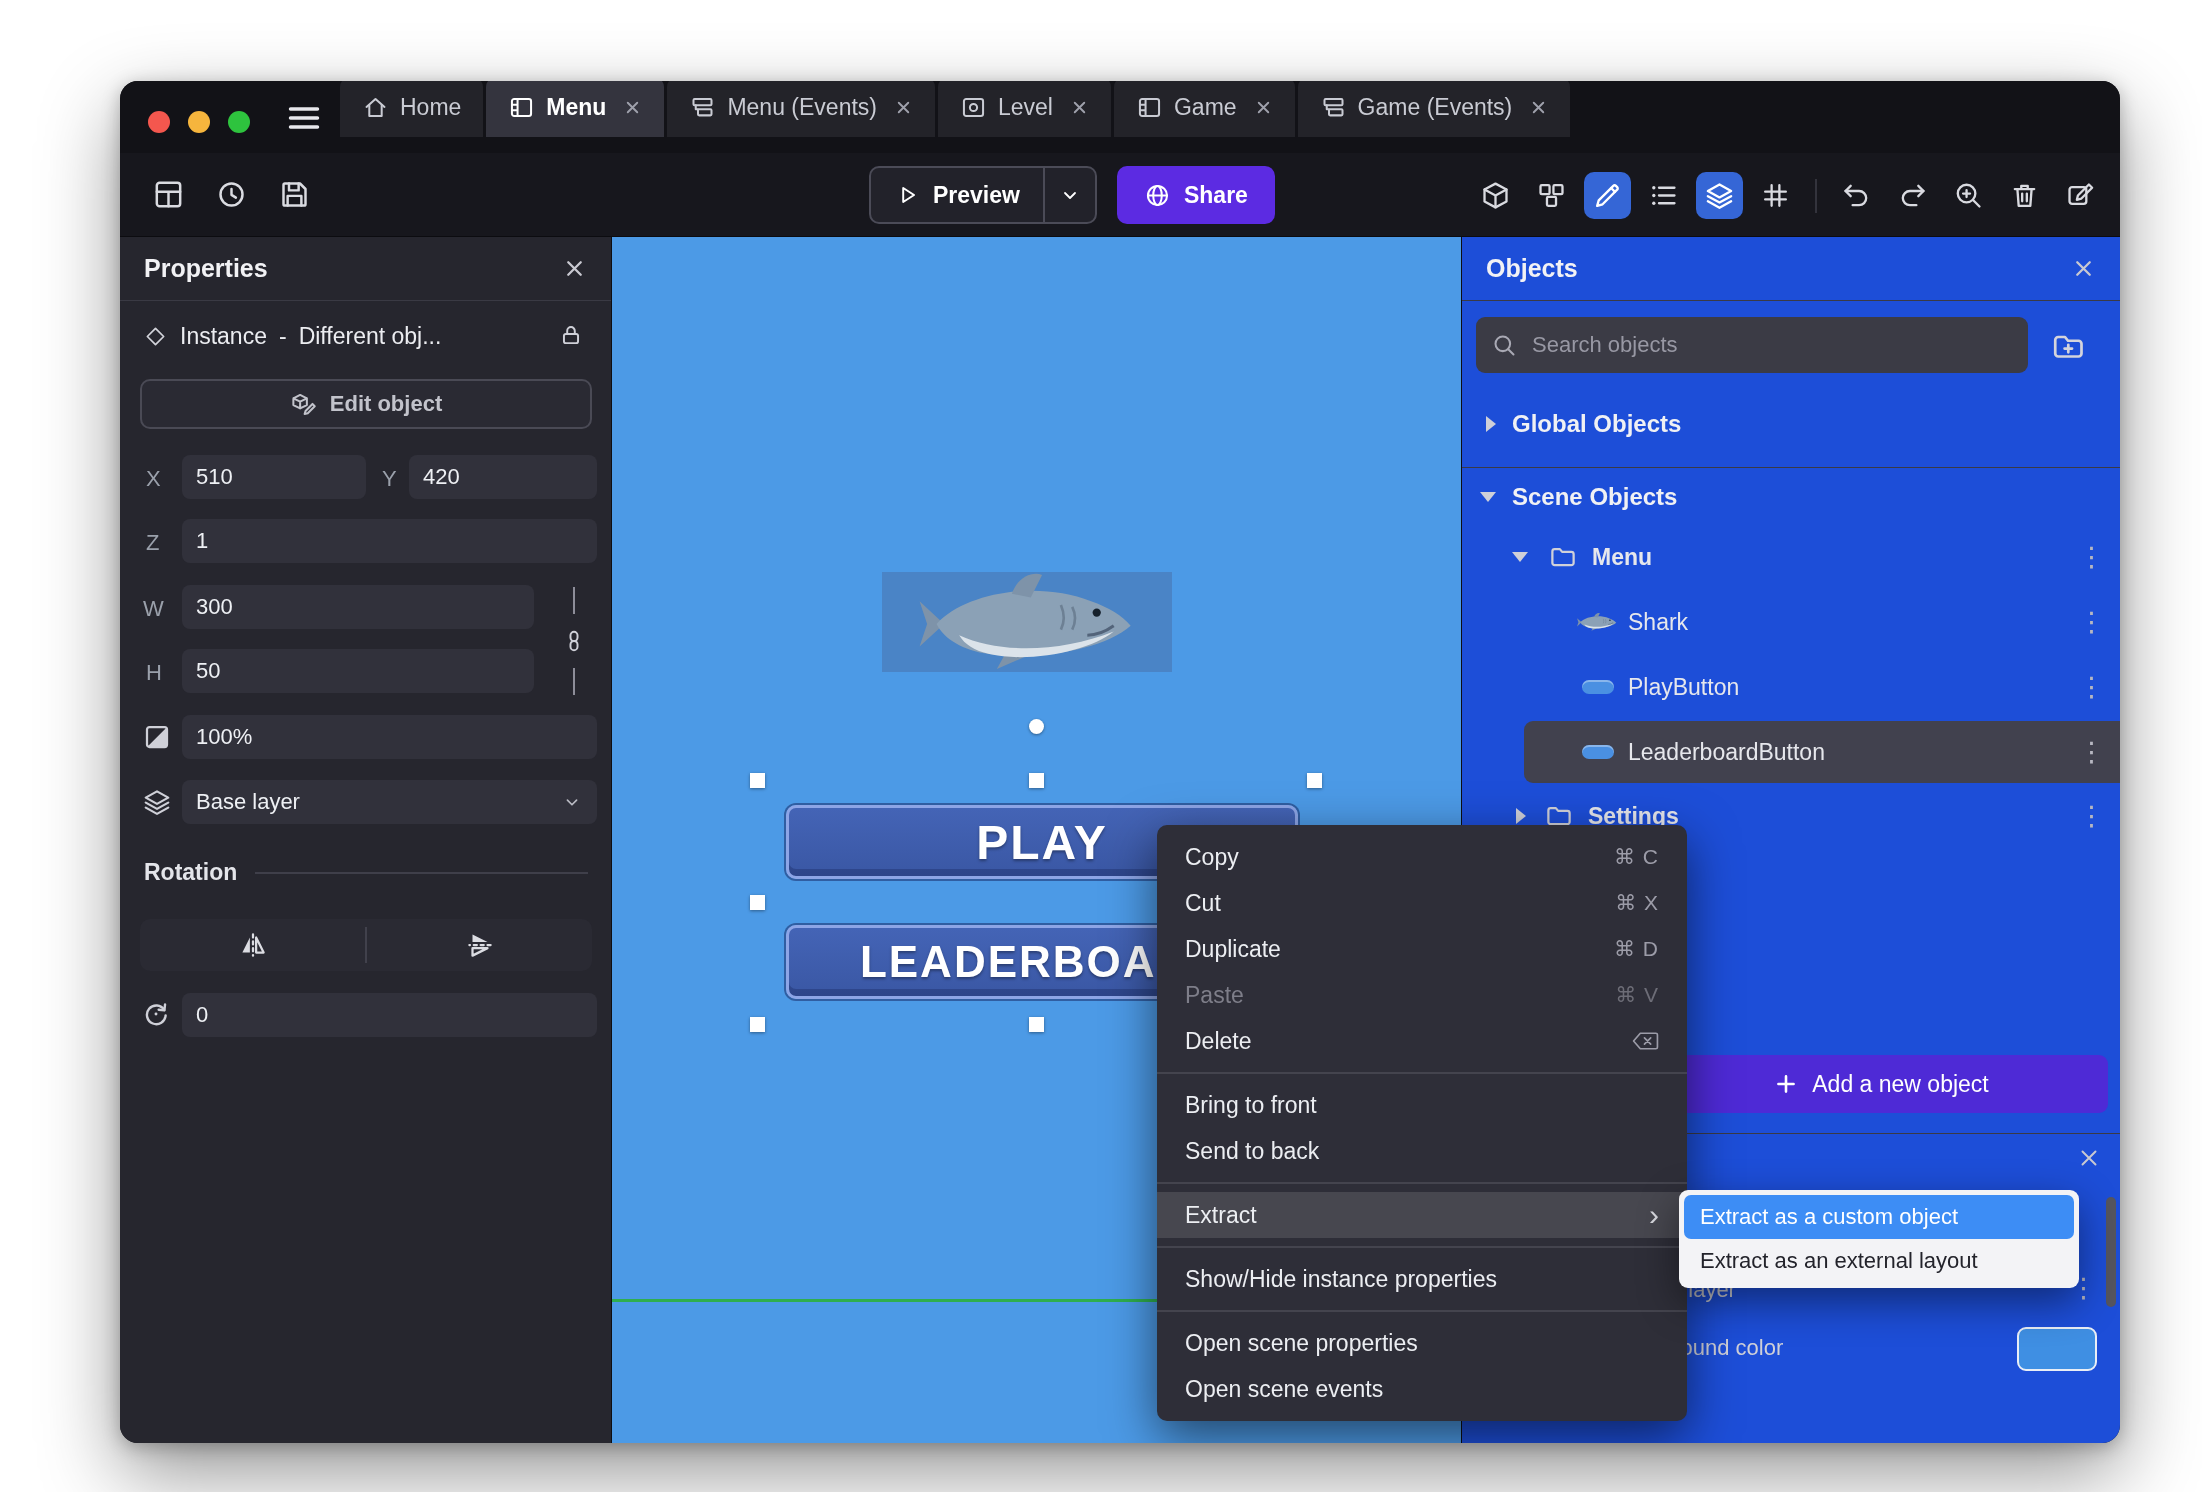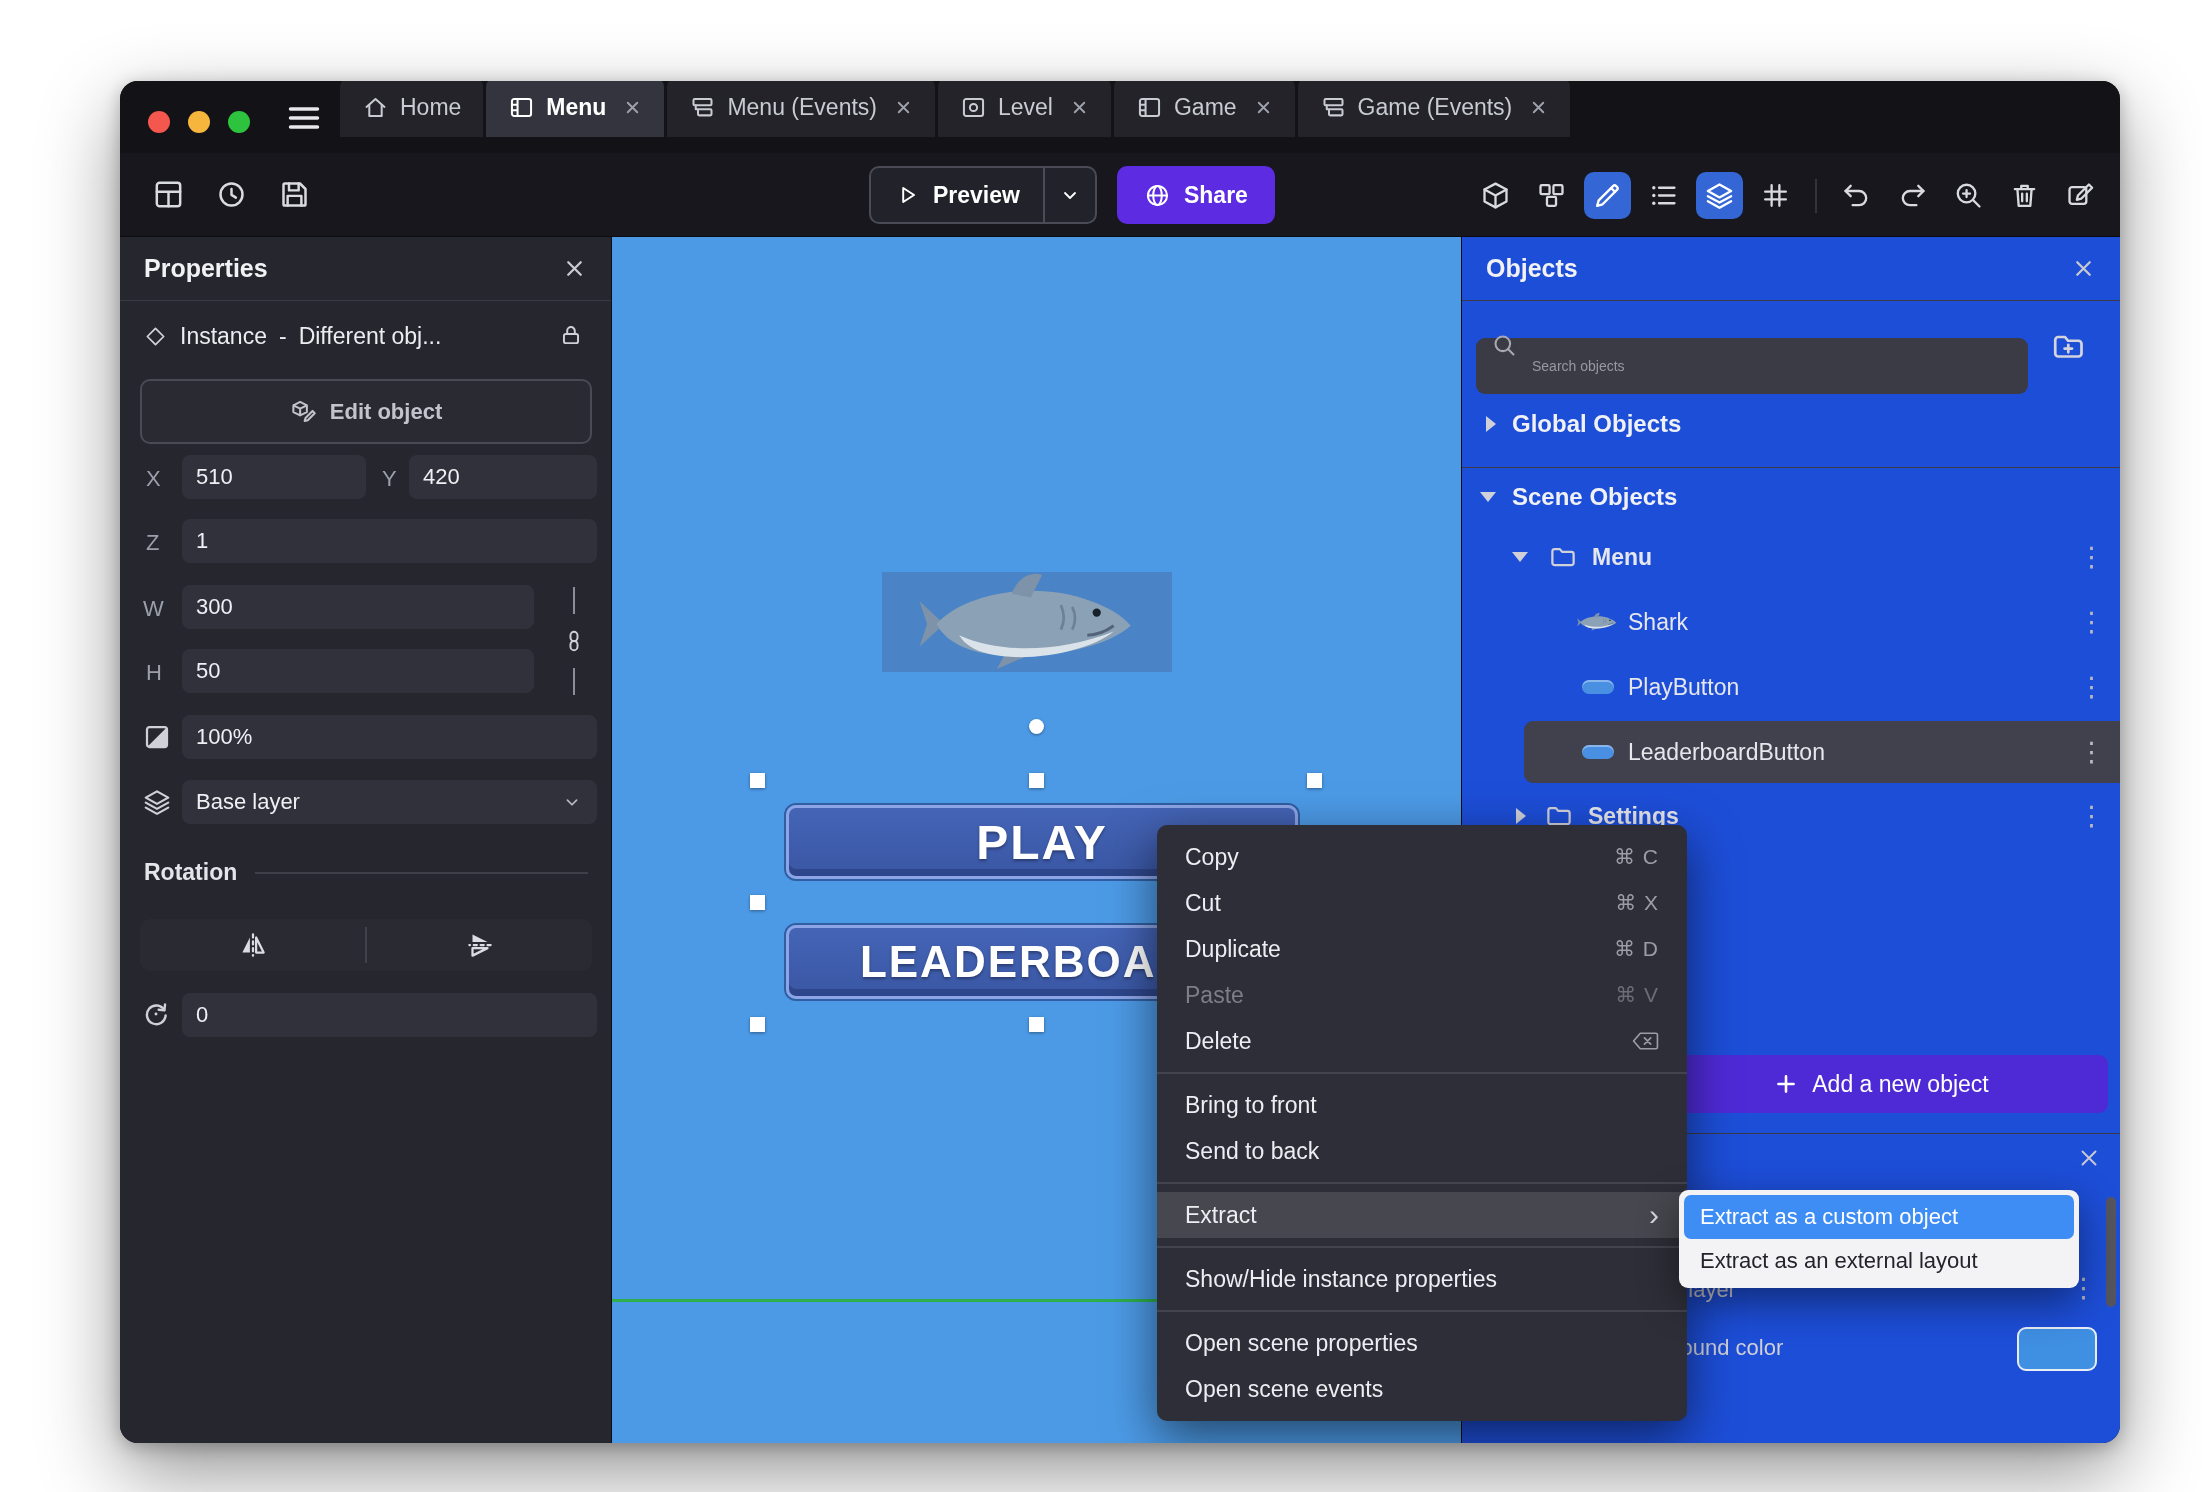--- a/index.html
+++ b/index.html
@@ -67,21 +67,21 @@
   .props { position:relative; width:492px; background:#26262e; border-right:1px solid #0e0e12; }
   .panel-head {
     height:64px; display:flex; align-items:center; padding:0 24px;
     border-bottom:1px solid #3a3a44; color:#f2f2f5; font-size:25px; font-weight:700;
   }
   .panel-head .xbtn { margin-left:auto; width:25px; height:25px; color:#c9c9d1; cursor:pointer; stroke-width:2.2; }
   .inst-row { position:absolute; left:60px; top:72px; height:54px; display:flex; align-items:center; gap:12px; color:#ecedf1; font-size:23px; }
   .inst-diamond { position:absolute; left:24px; top:88px; width:23px; height:23px; color:#d2d3da; }
   .inst-lock { position:absolute; left:438px; top:85px; width:26px; height:26px; color:#cfd0d8; cursor:pointer; }
   .editbtn {
-    position:absolute; left:20px; top:142px; width:452px; height:65px;
+    position:absolute; left:20px; top:142px; width:452px; height:50px;
     background:#2a2a33; border:2px solid #4a4a55; border-radius:10px;
     display:flex; align-items:center; justify-content:center; gap:13px;
     color:#c2c3cb; font-size:22px; font-weight:700; cursor:pointer;
   }
   .editbtn svg { width:27px; height:27px; }
   .plab { position:absolute; color:#9aa0ab; font-size:22px; }
   .pin {
     position:absolute; height:44px; background:#31313b; border:none; border-radius:8px;
     color:#eef0f4; font-size:22px; padding:0 14px; font-family:inherit; outline:none;
   }
@@ -118,21 +118,21 @@
   .gbtn.lead { top:688px; font-size:44px; }
   .handle { position:absolute; width:15px; height:15px; background:#fff; box-shadow:0 1px 3px rgba(0,0,0,.4); }
   .handle.round { border-radius:50%; }
   .scene-edge { position:absolute; left:0; right:0; top:1062px; height:3px; background:#2fae4e; }
 
   
   .objects { position:relative; width:659px; background:#1d4ed8; border-left:1px solid #0e0e12; }
   .search-wrap { position:absolute; left:14px; top:80px; width:552px; height:56px; }
   .search-wrap input {
     width:100%; height:100%; background:#3b3b45; border:none; border-radius:9px;
-    padding:0 10px 0 56px; color:#e8e8ee; font-size:14px; font-family:inherit; outline:none;margin-top:21px;
+    padding:0 10px 0 56px; color:#e8e8ee; font-size:22px; font-family:inherit; outline:none;
   }
   .search-wrap input::placeholder { color:#9898a4; }
   .search-wrap svg { position:absolute; left:15px; top:15px; width:27px; height:27px; color:#a9a9b4; }
   .folderplus { position:absolute; left:588px; top:91px; width:36px; height:36px; color:#d4d4dc; cursor:pointer; }
   .orow { position:absolute; left:0; right:0; display:flex; align-items:center; }
   .orow .lbl { font-size:23px; color:#e6e7ec; }
   .orow .lbl.bold { font-size:24px; font-weight:700; color:#f0f1f4; }
   .kebab { position:absolute; right:20px; width:22px; text-align:center; font-size:27px; color:#b7b7c1; cursor:pointer; line-height:1; }
   .caret-r { width:0; height:0; border-left:10px solid #cfd0d8; border-top:8px solid transparent; border-bottom:8px solid transparent; }
   .caret-d { width:0; height:0; border-top:10px solid #cfd0d8; border-left:8px solid transparent; border-right:8px solid transparent; }

